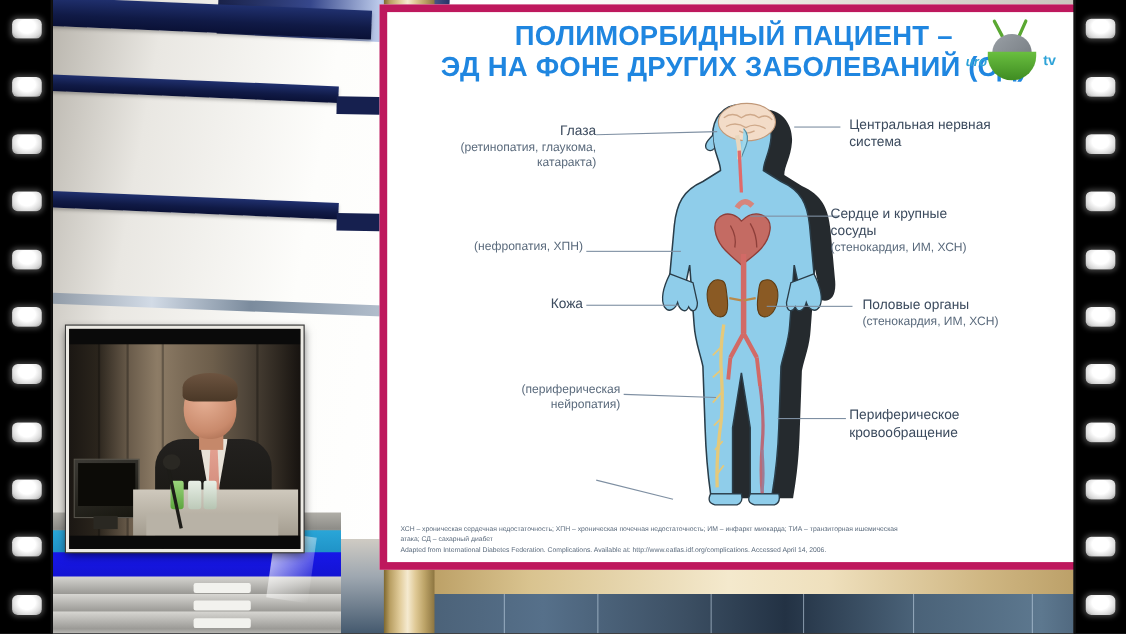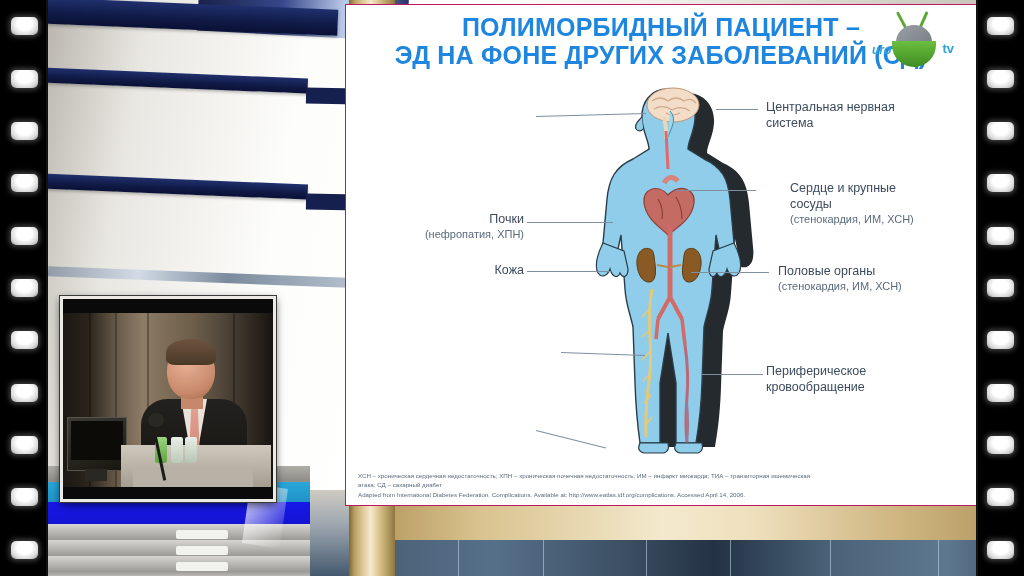--- a/index.html
+++ b/index.html
@@ -83,21 +83,21 @@
        background:linear-gradient(180deg,#e3a191,#cf8878);clip-path:polygon(20% 0,80% 0,100% 100%,0 100%);}
   .mic-stem{position:absolute;left:94px;top:122px;width:3px;height:60px;background:#1d1c18;transform:rotate(-12deg);}
   .mic-head{position:absolute;left:85px;top:114px;width:16px;height:14px;border-radius:50%;background:#2a2823;}
   .bottle{position:absolute;bottom:36px;width:12px;height:26px;border-radius:2px 2px 3px 3px;}
   .b1{left:92px;background:linear-gradient(180deg,#9bd47c,#5ca53d);}
   .b2{left:108px;background:linear-gradient(180deg,#e8efe6,#bcc9b8);}
   .b3{left:122px;background:linear-gradient(180deg,#e8efe6,#b6c4b2);}
 
   
   .slide{position:absolute;left:345px;top:4px;width:630px;height:500px;background:#fff;
-         border:1px solid #be185d;overflow:hidden;}
+         border:7px solid #be185d;overflow:hidden;}
   .slide-title{position:absolute;left:0;top:8px;width:100%;text-align:center;
          color:#1f86e0;font-weight:bold;font-size:25px;line-height:1.12;letter-spacing:.2px;
          text-shadow:0 1px 0 rgba(255,255,255,.6);}
   .slide-title .l2{display:block;}
 
   .logo{position:absolute;right:26px;top:6px;width:78px;height:62px;}
   .logo .bug-body{position:absolute;left:24px;top:14px;width:36px;height:34px;border-radius:50%;
          background:linear-gradient(140deg,#9aa0a6,#6f757b);}
   .logo .bug-leaf{position:absolute;left:20px;top:30px;width:44px;height:26px;border-radius:0 0 24px 24px;
          background:linear-gradient(180deg,#6abf3f,#3f8c22);}
@@ -266,35 +266,41 @@
     <div class="leader" style="left:190px;top:111px;width:110px;transform:rotate(-1.5deg);"></div>
     <div class="leader" style="left:181px;top:217px;width:86px;"></div>
     <div class="leader" style="left:181px;top:266px;width:84px;"></div>
     <div class="leader" style="left:215px;top:347px;width:84px;transform:rotate(2deg);"></div>
     <div class="leader" style="left:190px;top:425px;width:72px;transform:rotate(14deg);"></div>
     <div class="leader" style="left:370px;top:104px;width:42px;"></div>
     <div class="leader" style="left:330px;top:185px;width:80px;"></div>
     <div class="leader" style="left:345px;top:267px;width:78px;"></div>
     <div class="leader" style="left:355px;top:369px;width:62px;"></div>
 
+    <div class="lbl left" style="left:20px;top:100px;width:170px;">
+      <div class="hd">Глаза</div>
+      <div class="sub" style="white-space:pre-line">(ретинопатия, глаукома,
+катаракта)</div>
+    </div>
     <div class="lbl left" style="left:20px;top:206px;width:158px;">
-      <div class="hd">Почки</div>
       <div class="sub" style="white-space:pre-line">(нефропатия, ХПН)</div>
     </div>
     <div class="lbl left" style="left:20px;top:257px;width:158px;">
       <div class="hd">Кожа</div>
     </div>
     <div class="lbl left" style="left:20px;top:336px;width:192px;">
+      <div class="sub" style="white-space:pre-line">(периферическая
+нейропатия)</div>
     </div>
 
     <div class="lbl right" style="left:420px;top:94px;width:200px;">
       <div class="hd" style="white-space:pre-line">Центральная нервная
 система</div>
     </div>
-    <div class="lbl right" style="left:444px;top:175px;width:200px;">
+    <div class="lbl right" style="left:403px;top:175px;width:200px;">
       <div class="hd" style="white-space:pre-line">Сердце и крупные
 сосуды</div>
       <div class="sub">(стенокардия, ИМ, ХСН)</div>
     </div>
     <div class="lbl right" style="left:432px;top:258px;width:195px;">
       <div class="hd">Половые органы</div>
       <div class="sub">(стенокардия, ИМ, ХСН)</div>
     </div>
     <div class="lbl right" style="left:420px;top:358px;width:206px;">
       <div class="hd" style="white-space:pre-line">Периферическое

